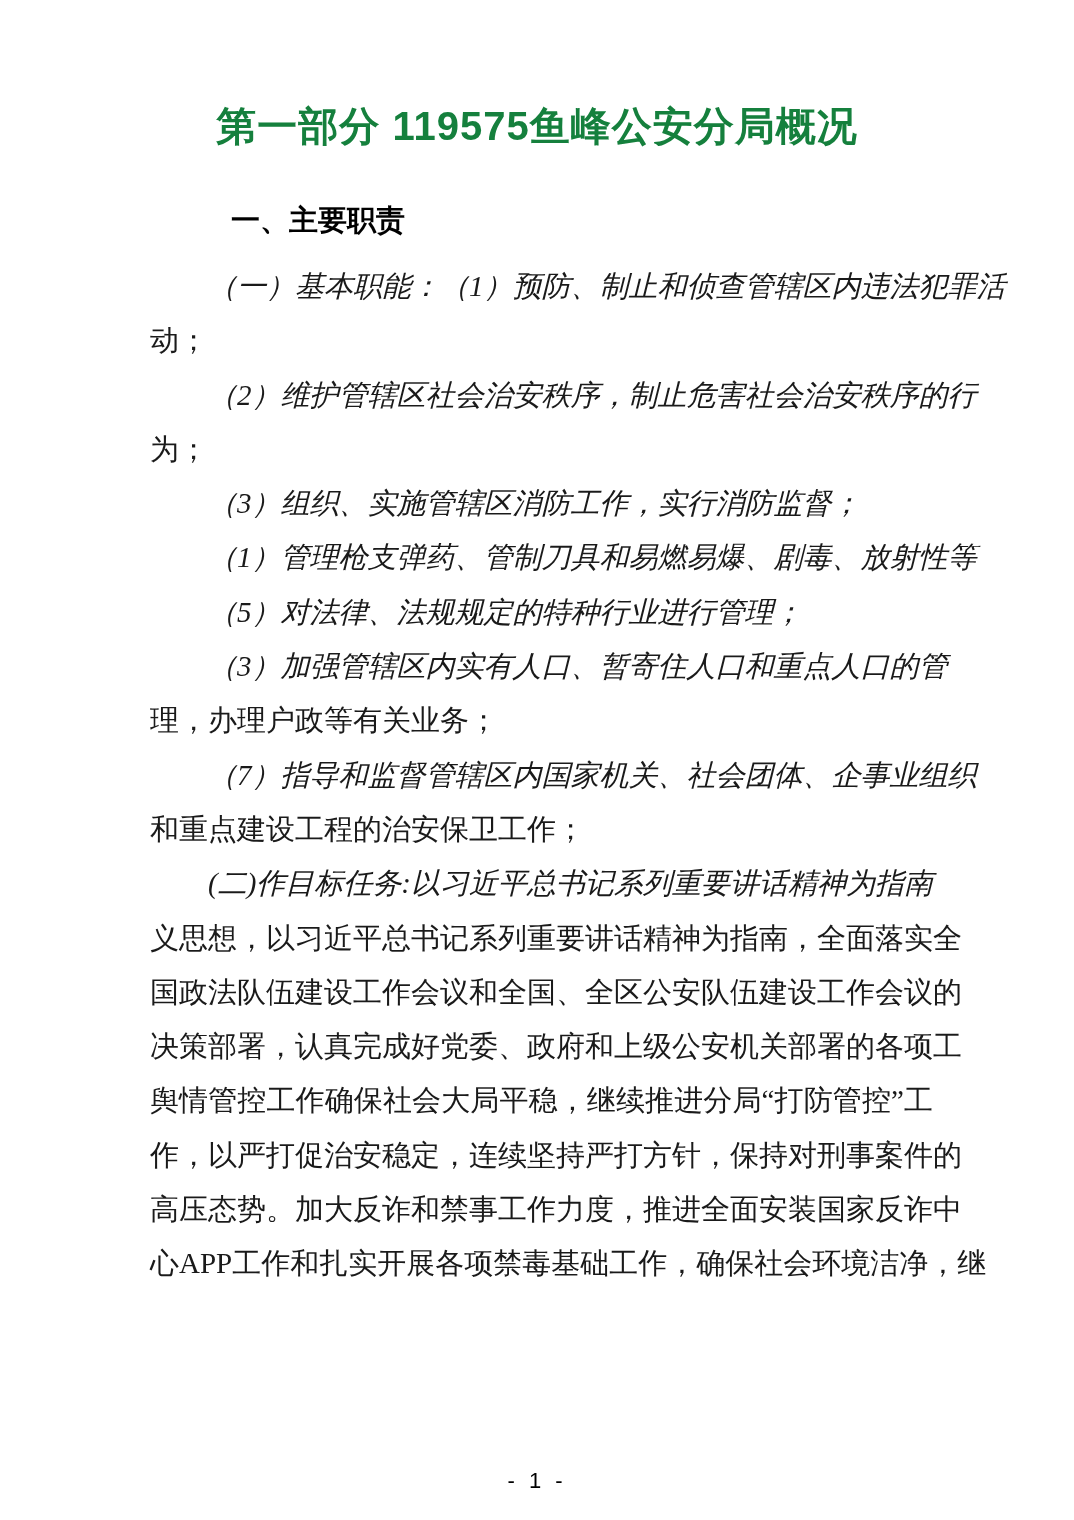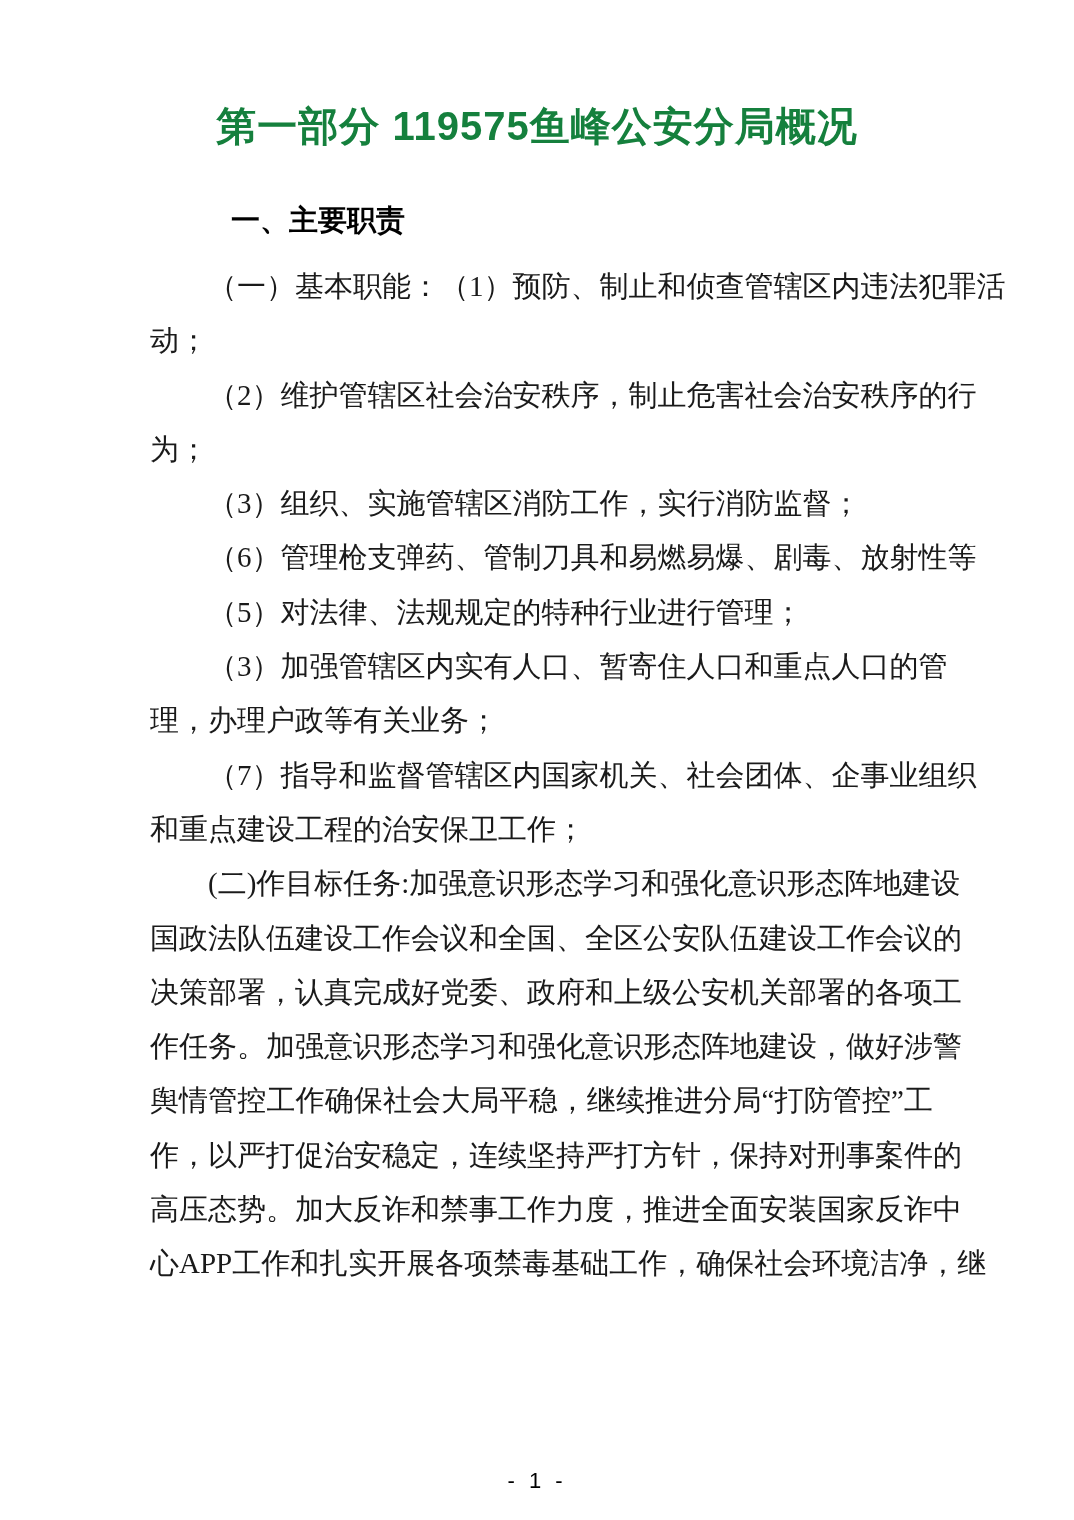--- a/index.html
+++ b/index.html
@@ -52,20 +52,21 @@
     color: #1a1a1a;
   }
   .line {
     height: 54.3px;
     line-height: 54.3px;
     white-space: nowrap;
     text-align: left;
   }
   .line.indent {
     text-indent: 58px;
+    font-style: italic;
   }
   .line.justify {
     text-align: justify;
     text-align-last: justify;
     -moz-text-align-last: justify;
   }
   .page-footer {
     position: absolute;
     top: 1468px;
     left: 0;
@@ -84,30 +85,30 @@
   <h1 class="doc-title">第一部分 119575鱼峰公安分局概况</h1>
 
   <h2 class="section-heading">一、主要职责</h2>
 
   <div class="doc-body">
       <div class="line indent justify">（一）基本职能：（1）预防、制止和侦查管辖区内违法犯罪活</div>
       <div class="line">动；</div>
       <div class="line indent justify">（2）维护管辖区社会治安秩序，制止危害社会治安秩序的行</div>
       <div class="line">为；</div>
       <div class="line indent">（3）组织、实施管辖区消防工作，实行消防监督；</div>
-      <div class="line indent justify">（6）管理枪支弹药、管制刀具和易燃易爆、剧毒、放射性等</div>
+      <div class="line indent justify">（1）管理枪支弹药、管制刀具和易燃易爆、剧毒、放射性等</div>
       <div class="line indent">（5）对法律、法规规定的特种行业进行管理；</div>
       <div class="line indent justify">（3）加强管辖区内实有人口、暂寄住人口和重点人口的管</div>
       <div class="line">理，办理户政等有关业务；</div>
       <div class="line indent justify">（7）指导和监督管辖区内国家机关、社会团体、企事业组织</div>
       <div class="line">和重点建设工程的治安保卫工作；</div>
-      <div class="line indent justify">(二)作目标任务:加强意识形态学习和强化意识形态阵地建设</div>
+      <div class="line indent justify">(二)作目标任务:以习近平总书记系列重要讲话精神为指南</div>
+      <div class="line justify">义思想，以习近平总书记系列重要讲话精神为指南，全面落实全</div>
       <div class="line justify">国政法队伍建设工作会议和全国、全区公安队伍建设工作会议的</div>
       <div class="line justify">决策部署，认真完成好党委、政府和上级公安机关部署的各项工</div>
-      <div class="line justify">作任务。加强意识形态学习和强化意识形态阵地建设，做好涉警</div>
       <div class="line justify">舆情管控工作确保社会大局平稳，继续推进分局“打防管控”工</div>
       <div class="line justify">作，以严打促治安稳定，连续坚持严打方针，保持对刑事案件的</div>
       <div class="line justify">高压态势。加大反诈和禁事工作力度，推进全面安装国家反诈中</div>
       <div class="line justify">心APP工作和扎实开展各项禁毒基础工作，确保社会环境洁净，继</div>
     </div>
 
   <div class="page-footer">- 1 -</div>
 </div>
 
 </body></html>

